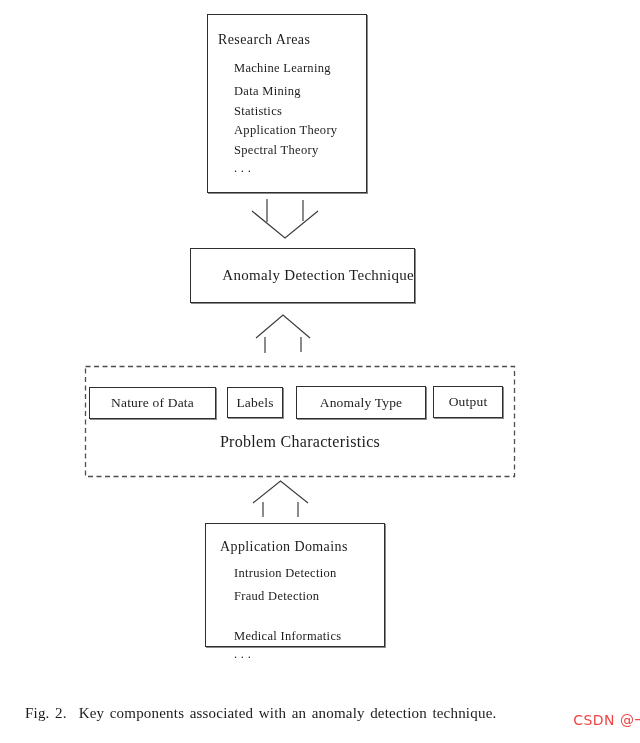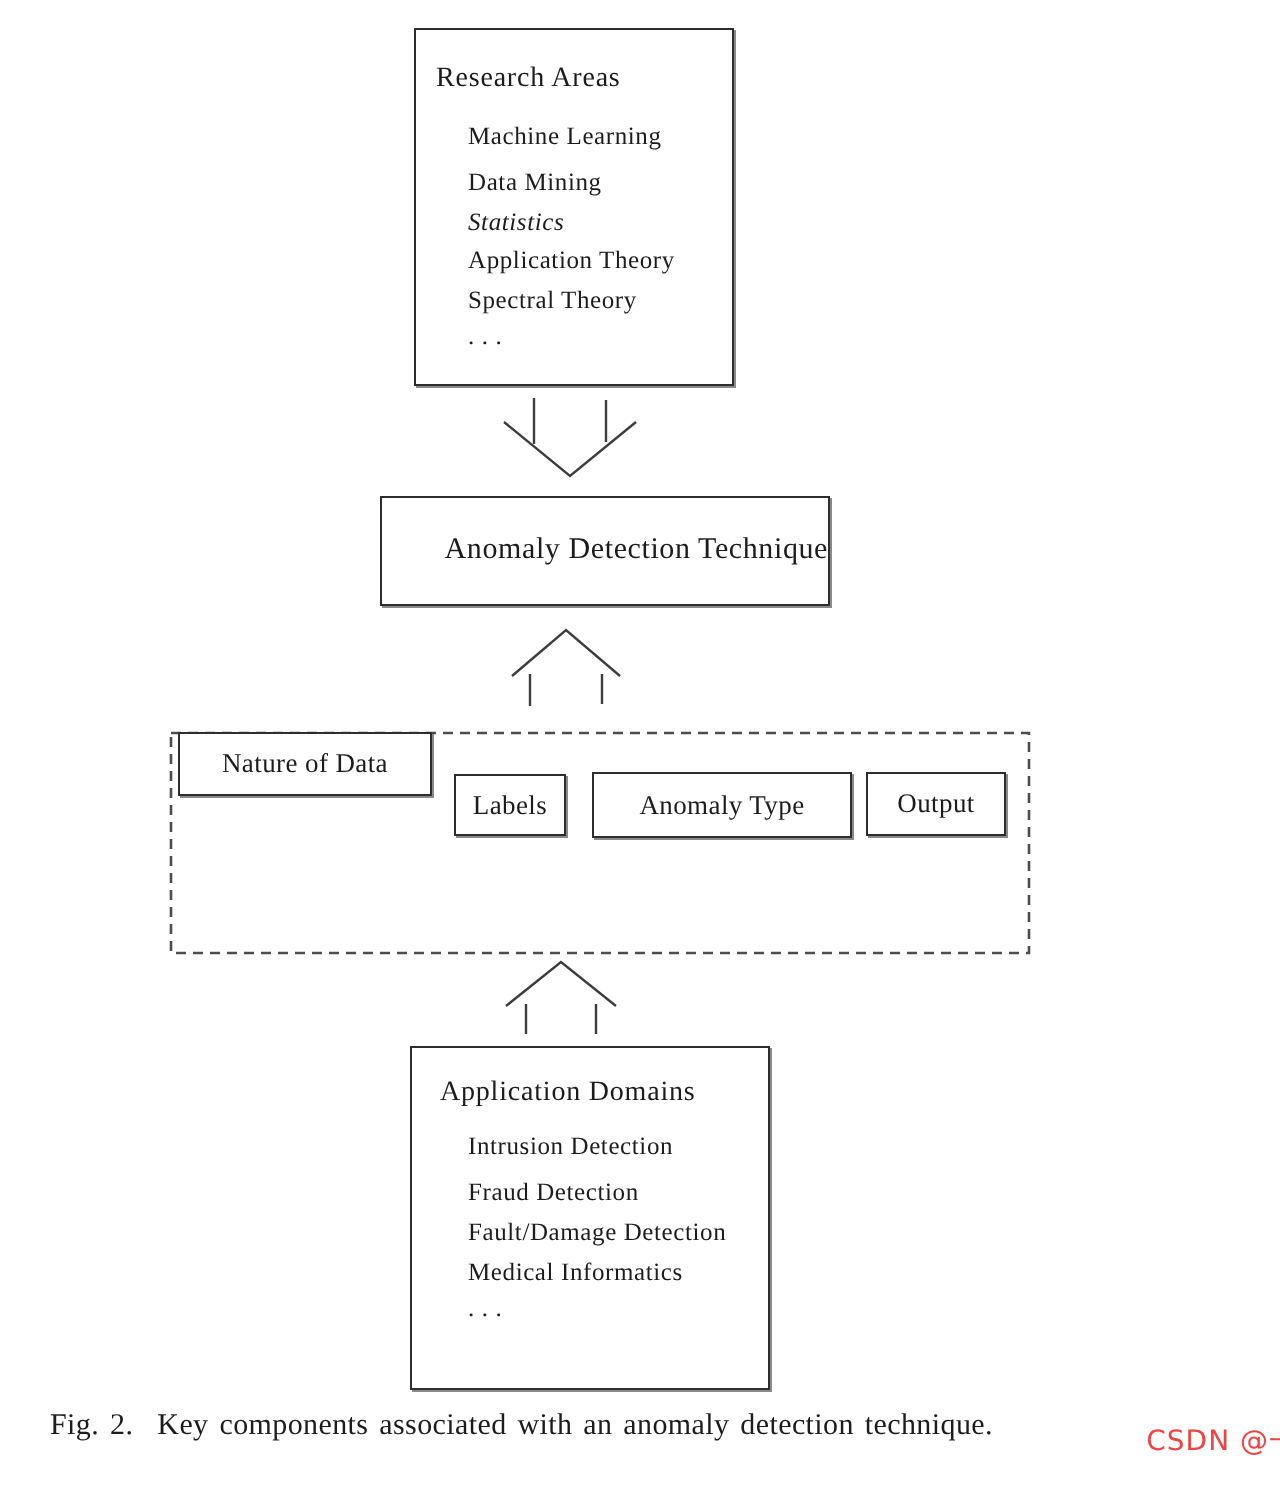--- a/index.html
+++ b/index.html
@@ -21,47 +21,47 @@
     position: absolute;
     background: #ffffff;
     border: 1px solid #2e2e2e;
     box-shadow: 1px 1px 0 #8a8a8a;
     box-sizing: border-box;
   }
   .ra-box   { left: 207px; top: 14px;  width: 160px; height: 179px; }
   .adt-box  { left: 190px; top: 248px; width: 225px; height: 55px;
               display: flex; align-items: center; justify-content: flex-end;
               font-size: 15px; letter-spacing: 0.3px; }
-  .ad-box   { left: 205px; top: 523px; width: 180px; height: 172px; }
+  .ad-box   { left: 205px; top: 523px; width: 180px; height: 124px; }
 
   .factor {
     position: absolute; background: #ffffff;
     border: 1px solid #2e2e2e; box-shadow: 1px 1px 0 #8a8a8a;
     box-sizing: border-box;
     display: flex; align-items: center; justify-content: center;
     font-size: 13.5px; letter-spacing: 0.2px; white-space: nowrap;
   }
-  .f-nature  { left: 89px;  top: 366px; width: 127px; height: 32px; }
+  .f-nature  { left: 89px;  top: 387px; width: 127px; height: 32px; }
   .f-labels  { left: 227px; top: 387px; width: 56px;  height: 31px; }
   .f-anomaly { left: 296px; top: 386px; width: 130px; height: 33px; }
   .f-output  { left: 433px; top: 386px; width: 70px;  height: 32px; }
 
   .pc-title {
     position: absolute; left: 85px; top: 433px; width: 430px;
     text-align: center; font-size: 16px; letter-spacing: 0.3px;
   }
 
   .box-title { position: absolute; font-size: 14px; letter-spacing: 0.4px; white-space: nowrap; }
   .ra-title  { left: 10px; top: 17px; }
   .ad-title  { left: 14px; top: 15px; }
 
   .li { position: absolute; font-size: 12.5px; letter-spacing: 0.3px; white-space: nowrap; }
   .ra-box .li { left: 26px; }
   .ad-box .li { left: 28px; }
-  .ra-i0 { top: 46px; }  .ra-i1 { top: 69px; }  .ra-i2 { top: 89px; font-style: italic; }
+  .ra-i0 { top: 46px; }  .ra-i1 { top: 69px; }  .ra-i2 { top: 89px; }
   .ra-i3 { top: 108px; } .ra-i4 { top: 128px; } .ra-i5 { top: 146px; }
   .ad-i0 { top: 42px; }  .ad-i1 { top: 65px; }  .ad-i2 { top: 85px; }
   .ad-i3 { top: 105px; } .ad-i4 { top: 123px; }
 
   .caption {
     position: absolute; left: 25px; top: 705px;
     font-size: 15px; letter-spacing: 0.2px; word-spacing: 1.5px;
     white-space: nowrap;
   }
   .caption .fig-label { margin-right: 12px; }
@@ -121,26 +121,26 @@
   </div>
   <div class="factor f-labels">
     <span>Labels</span>
   </div>
   <div class="factor f-output">
     <span>Output</span>
   </div>
   <div class="factor f-anomaly">
     <span>Anomaly Type</span>
   </div>
+  <div class="pc-title">Problem Characteristics</div>
 
   <div class="box ad-box">
     <div class="box-title ad-title">Application Domains</div>
     <div class="li ad-i0">Intrusion Detection</div>
     <div class="li ad-i1">Fraud Detection</div>
-    <div class="li ad-i2">Fault/Damage Detection</div>
     <div class="li ad-i3">Medical Informatics</div>
     <div class="li ad-i4">. . .</div>
   </div>
 
   <div class="caption">
     <span class="fig-label">Fig. 2.</span><span>Key components associated with an anomaly detection technique.</span>
   </div>
 
   <div class="watermark">CSDN @一智哇</div>
 

